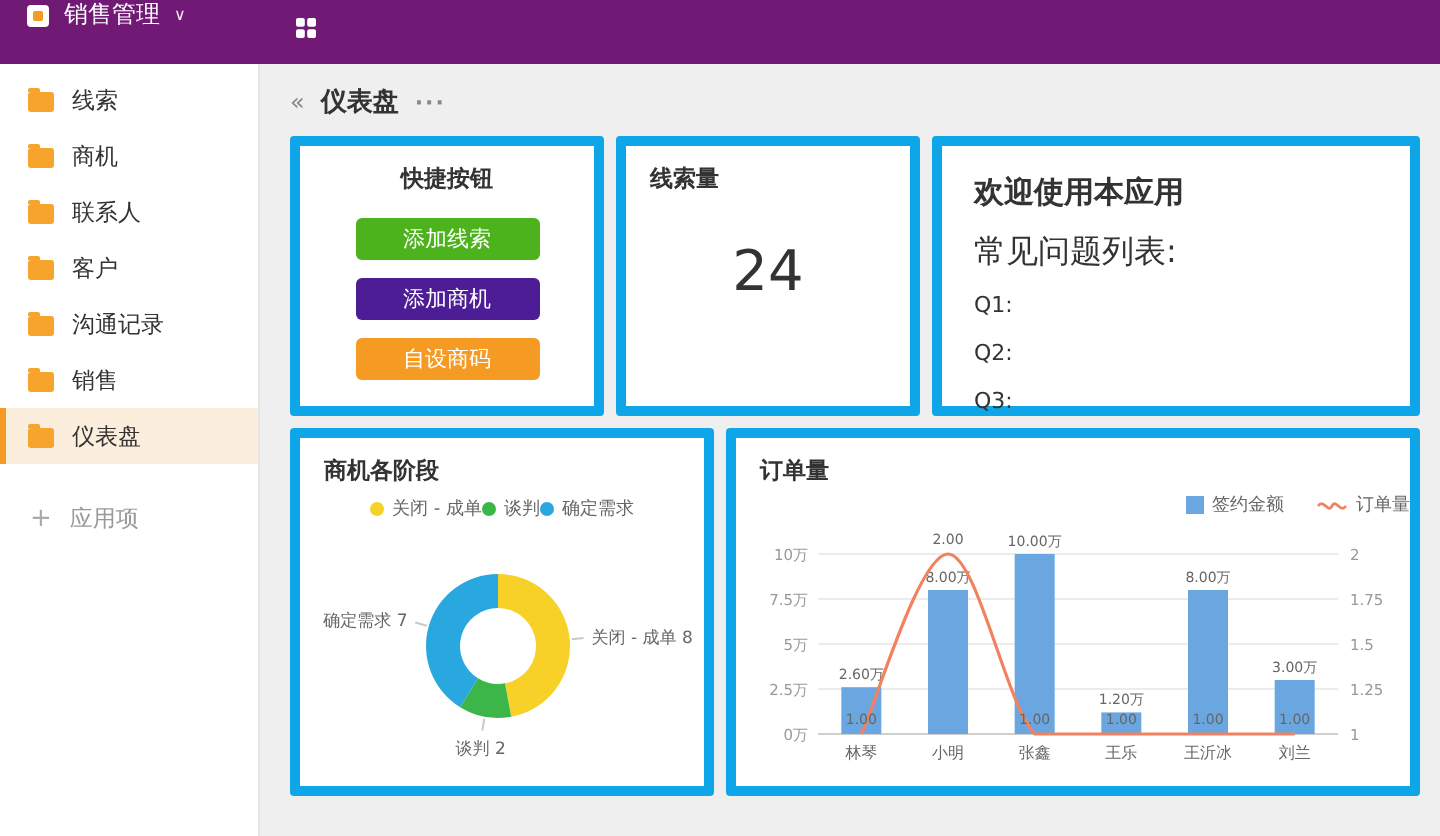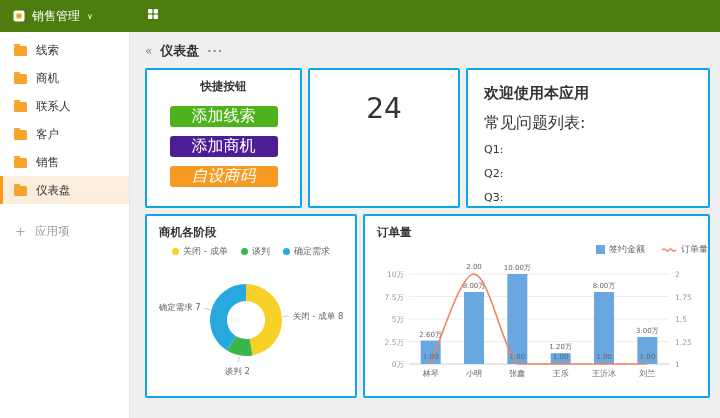--- a/index.html
+++ b/index.html
@@ -1,21 +1,21 @@
 <!DOCTYPE html>
 <html><head>
 <meta charset="utf-8">
 <style>
   *{margin:0;padding:0;box-sizing:border-box}
   html,body{width:720px;height:418px;overflow:hidden}
   body{font-family:"DejaVu Sans","Liberation Sans",sans-serif;background:#efefef;font-size:12px;color:#333}
   svg text{font-family:"DejaVu Sans","Liberation Sans",sans-serif}
 
   
-  .topbar{height:28px;background:#4d7c0f;display:flex;align-items:center;padding:16px 12px;position:relative;color:#fff}
+  .topbar{height:28px;background:#701a75;display:flex;align-items:flex-end;padding:16px 12px;position:relative;color:#fff}
   .logo{display:flex;align-items:center;gap:6px;cursor:pointer}
   .app-title{font-size:12px}
   .chev{font-size:8px;opacity:.9;margin-left:1px}
   .center-icon{position:absolute;left:147px;top:8px;cursor:pointer;line-height:0}
   .topbar-right{margin-left:auto;display:flex;align-items:center;gap:18px;font-size:11px}
   .tb-item{display:flex;align-items:center;gap:5px;cursor:pointer}
 
   
   .layout{display:flex;height:390px}
   .sidebar{width:130px;background:#fff;border-right:1px solid #e4e4e4;padding-top:4px}
@@ -26,40 +26,40 @@
   .add-item{margin-top:13px;height:28px;color:#999;display:flex;gap:9px;padding:0 15px;align-items:center;font-size:11.5px;cursor:pointer}
   .plus{font-size:13px;color:#aaa;line-height:1}
 
   
   .content{flex:1;padding:8px 10px 0 15px;overflow:hidden}
   .page-head{display:flex;align-items:center;gap:8px;margin:2px 0 8px}
   .collapse{color:#888;font-size:12px;cursor:pointer}
   .page-title{font-weight:bold;font-size:13px;color:#333}
   .more{color:#888;cursor:pointer;font-weight:bold;letter-spacing:1px;font-size:11px}
   .row{display:flex;gap:6px;margin-bottom:6px}
-  .card{background:#fff;border:2px solid #0ea5e9;border-radius:2px}
+  .card{background:#fff;border:5px solid #0ea5e9;border-radius:2px}
   .row1 .card{height:140px}
   .row2 .card{height:184px}
   .card-title{font-size:11.5px;font-weight:bold;color:#333;padding:9px 12px 0}
 
   .card-quick{width:157px}
   .card-quick .card-title{text-align:center}
   .btn-col{display:flex;flex-direction:column;align-items:center;gap:9px;margin-top:12px}
-  .qbtn{width:108px;height:21px;border:none;border-radius:3px;color:#fff;font-size:16px;cursor:pointer;font-family:inherit}
+  .qbtn{width:92px;height:21px;border:none;border-radius:3px;color:#fff;font-size:11px;cursor:pointer;font-family:inherit}
 
   .card-leads{width:152px}
   .big-num{text-align:center;font-size:28px;color:#333;margin-top:22px}
 
   .card-welcome{flex:1;padding:14px 16px}
   .welcome-title{font-size:15px;font-weight:bold;margin-bottom:10px}
   .welcome-sub{font-size:16px;margin-bottom:9px}
   .faq-line{font-size:11px;margin-bottom:11px}
 
   .card-pie{width:212px}
-  .pie-legend{display:flex;justify-content:center;align-items:center;gap:13px;font-size:9px;color:#666;margin:5px 2px 0}
+  .pie-legend{display:flex;justify-content:center;align-items:center;font-size:9px;color:#666;margin:5px 2px 0}
   .leg-item{display:inline-flex;align-items:center;gap:4px;cursor:pointer;white-space:nowrap}
   .leg-dot{width:7px;height:7px;border-radius:50%;flex:0 0 auto}
   .leg-sq{width:9px;height:9px;flex:0 0 auto}
   .card-pie svg{display:block;margin:0 auto}
 
   .card-combo{flex:1}
   .combo-legend{display:flex;justify-content:flex-end;align-items:center;gap:16px;font-size:9px;color:#666;margin:3px 0 0}
   .card-combo svg.chart{display:block;margin:2px auto 0}
 </style>
 </head>
@@ -98,20 +98,24 @@
         <div class="side-item">
           <span class="side-icon"></span>
           <span class="side-label">联系人</span>
         </div>
         <div class="side-item">
           <span class="side-icon"></span>
           <span class="side-label">客户</span>
         </div>
         <div class="side-item">
           <span class="side-icon"></span>
+          <span class="side-label">沟通记录</span>
+        </div>
+        <div class="side-item">
+          <span class="side-icon"></span>
           <span class="side-label">销售</span>
         </div>
         <div class="side-item active">
           <span class="side-icon"></span>
           <span class="side-label">仪表盘</span>
         </div>
       </div>
     <div class="add-item">
       <span class="plus">+</span>
       <span>应用项</span>
@@ -124,25 +128,26 @@
       <span class="page-title">仪表盘</span>
       <span class="more">···</span>
     </div>
 
     <div class="row row1">
       <div class="card card-quick">
         <div class="card-title">快捷按钮</div>
         <div class="btn-col">
             <button class="qbtn" style="background: rgb(77, 179, 29);">添加线索</button>
             <button class="qbtn" style="background: #4c1d95;">添加商机</button>
-            <button class="qbtn" style="background: rgb(245, 154, 35); font-style: italic;">自设商码</button>
+            <button class="qbtn" style="background: rgb(245, 154, 35);">自设商码</button>
           </div>
       </div>
 
       <div class="card card-leads">
+        <div class="card-title">线索量</div>
         <div class="big-num">24</div>
       </div>
 
       <div class="card card-welcome">
         <div class="welcome-title">欢迎使用本应用</div>
         <div class="welcome-sub">常见问题列表:</div>
         <div>
             <div class="faq-line">Q1:</div>
             <div class="faq-line">Q2:</div>
             <div class="faq-line">Q3:</div>

